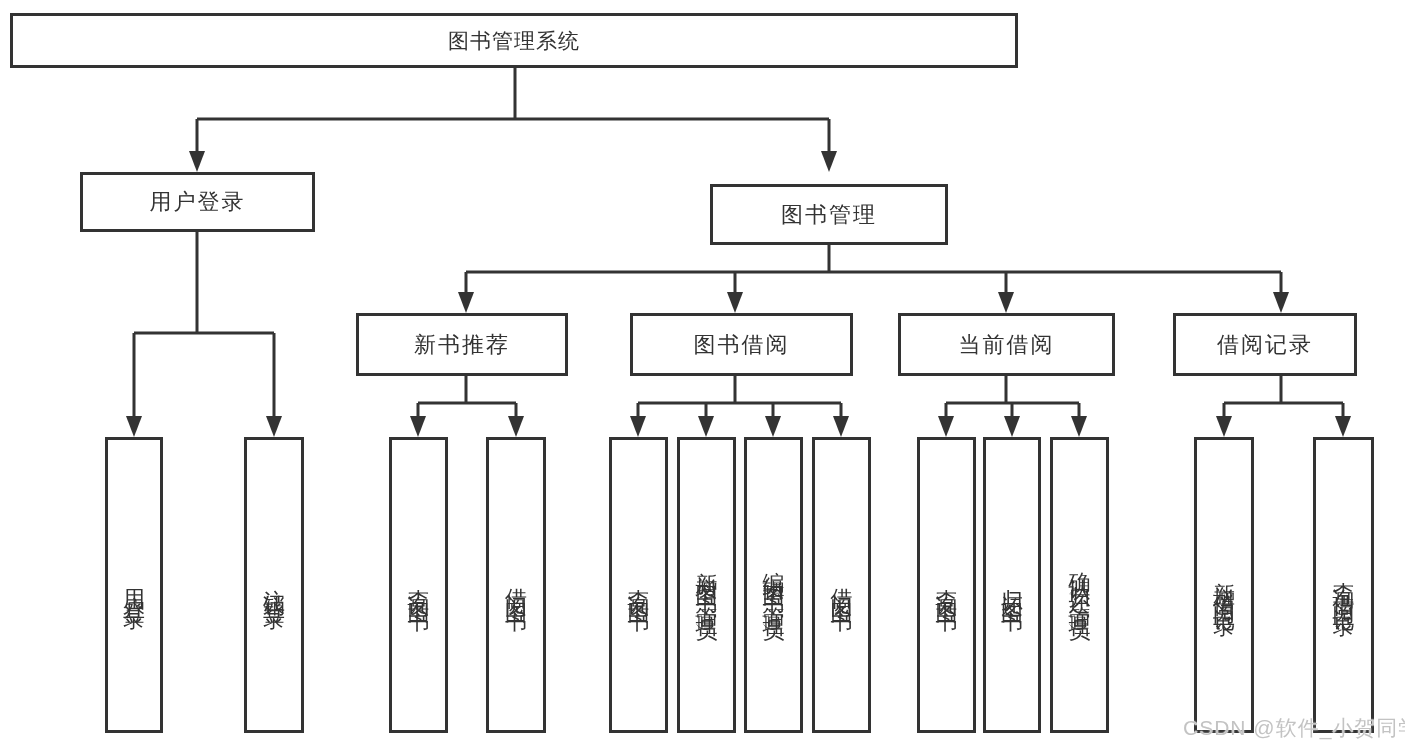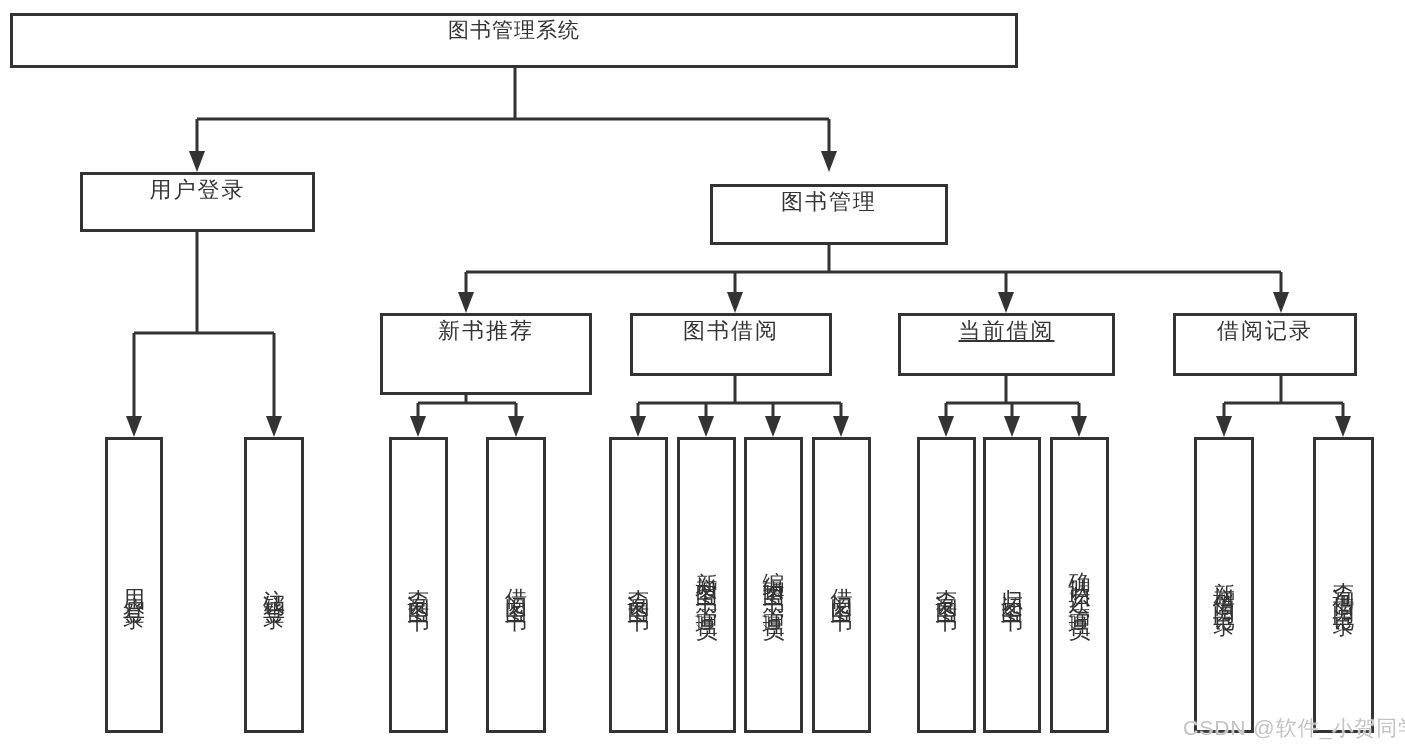--- a/index.html
+++ b/index.html
@@ -3,21 +3,21 @@
 <meta charset="utf-8">
 <style>
   html,body{margin:0;padding:0;background:#fff;}
   .stage{
     position:relative;width:1405px;height:747px;background:#fff;overflow:hidden;
     font-family:"Liberation Sans","DejaVu Sans",sans-serif;color:#333;
   }
   .connector-layer{position:absolute;left:0;top:0;z-index:1;}
   .node{
     position:absolute;box-sizing:border-box;border:3px solid #333;background:#fff;
-    display:flex;justify-content:center;z-index:2;
+    display:flex;align-items:center;justify-content:center;z-index:2;
     font-size:22px;letter-spacing:2px;color:#333;
   }
   .node.root{font-size:21px;letter-spacing:1px;}
   .leaf{
     position:absolute;box-sizing:border-box;border:3px solid #333;background:#fff;
     display:flex;align-items:center;justify-content:center;z-index:2;
   }
   .leaf span{
     writing-mode:vertical-rl;text-orientation:mixed;
     font-size:22px;letter-spacing:7px;color:#333;line-height:1;
@@ -80,27 +80,27 @@
     <span>图书管理系统</span>
   </div>
 
   <div class="node" style="left:80px;top:172px;width:235px;height:60px;">
     <span>用户登录</span>
   </div>
   <div class="node" style="left:710px;top:172px;width:238px;height:61px;margin-top:12px;">
     <span>图书管理</span>
   </div>
 
-  <div class="node" style="left:380px;top:313px;width:212px;height:82px;">
+  <div class="node" style="left:356px;top:313px;width:212px;height:63px;">
     <span>新书推荐</span>
   </div>
-  <div class="node" style="left:630px;top:313px;width:202px;height:63px;">
+  <div class="node" style="left:630px;top:313px;width:223px;height:63px;">
     <span>图书借阅</span>
   </div>
-  <div class="node" style="left:898px;top:313px;width:217px;height:63px;text-decoration:underline;">
+  <div class="node" style="left:898px;top:313px;width:217px;height:63px;">
     <span>当前借阅</span>
   </div>
   <div class="node" style="left:1173px;top:313px;width:184px;height:63px;">
     <span>借阅记录</span>
   </div>
 
   <div class="leaf" style="left:105px;top:437px;width:58px;height:296px;">
     <span>用户登录</span>
   </div>
   <div class="leaf" style="left:244px;top:437px;width:60px;height:296px;">

